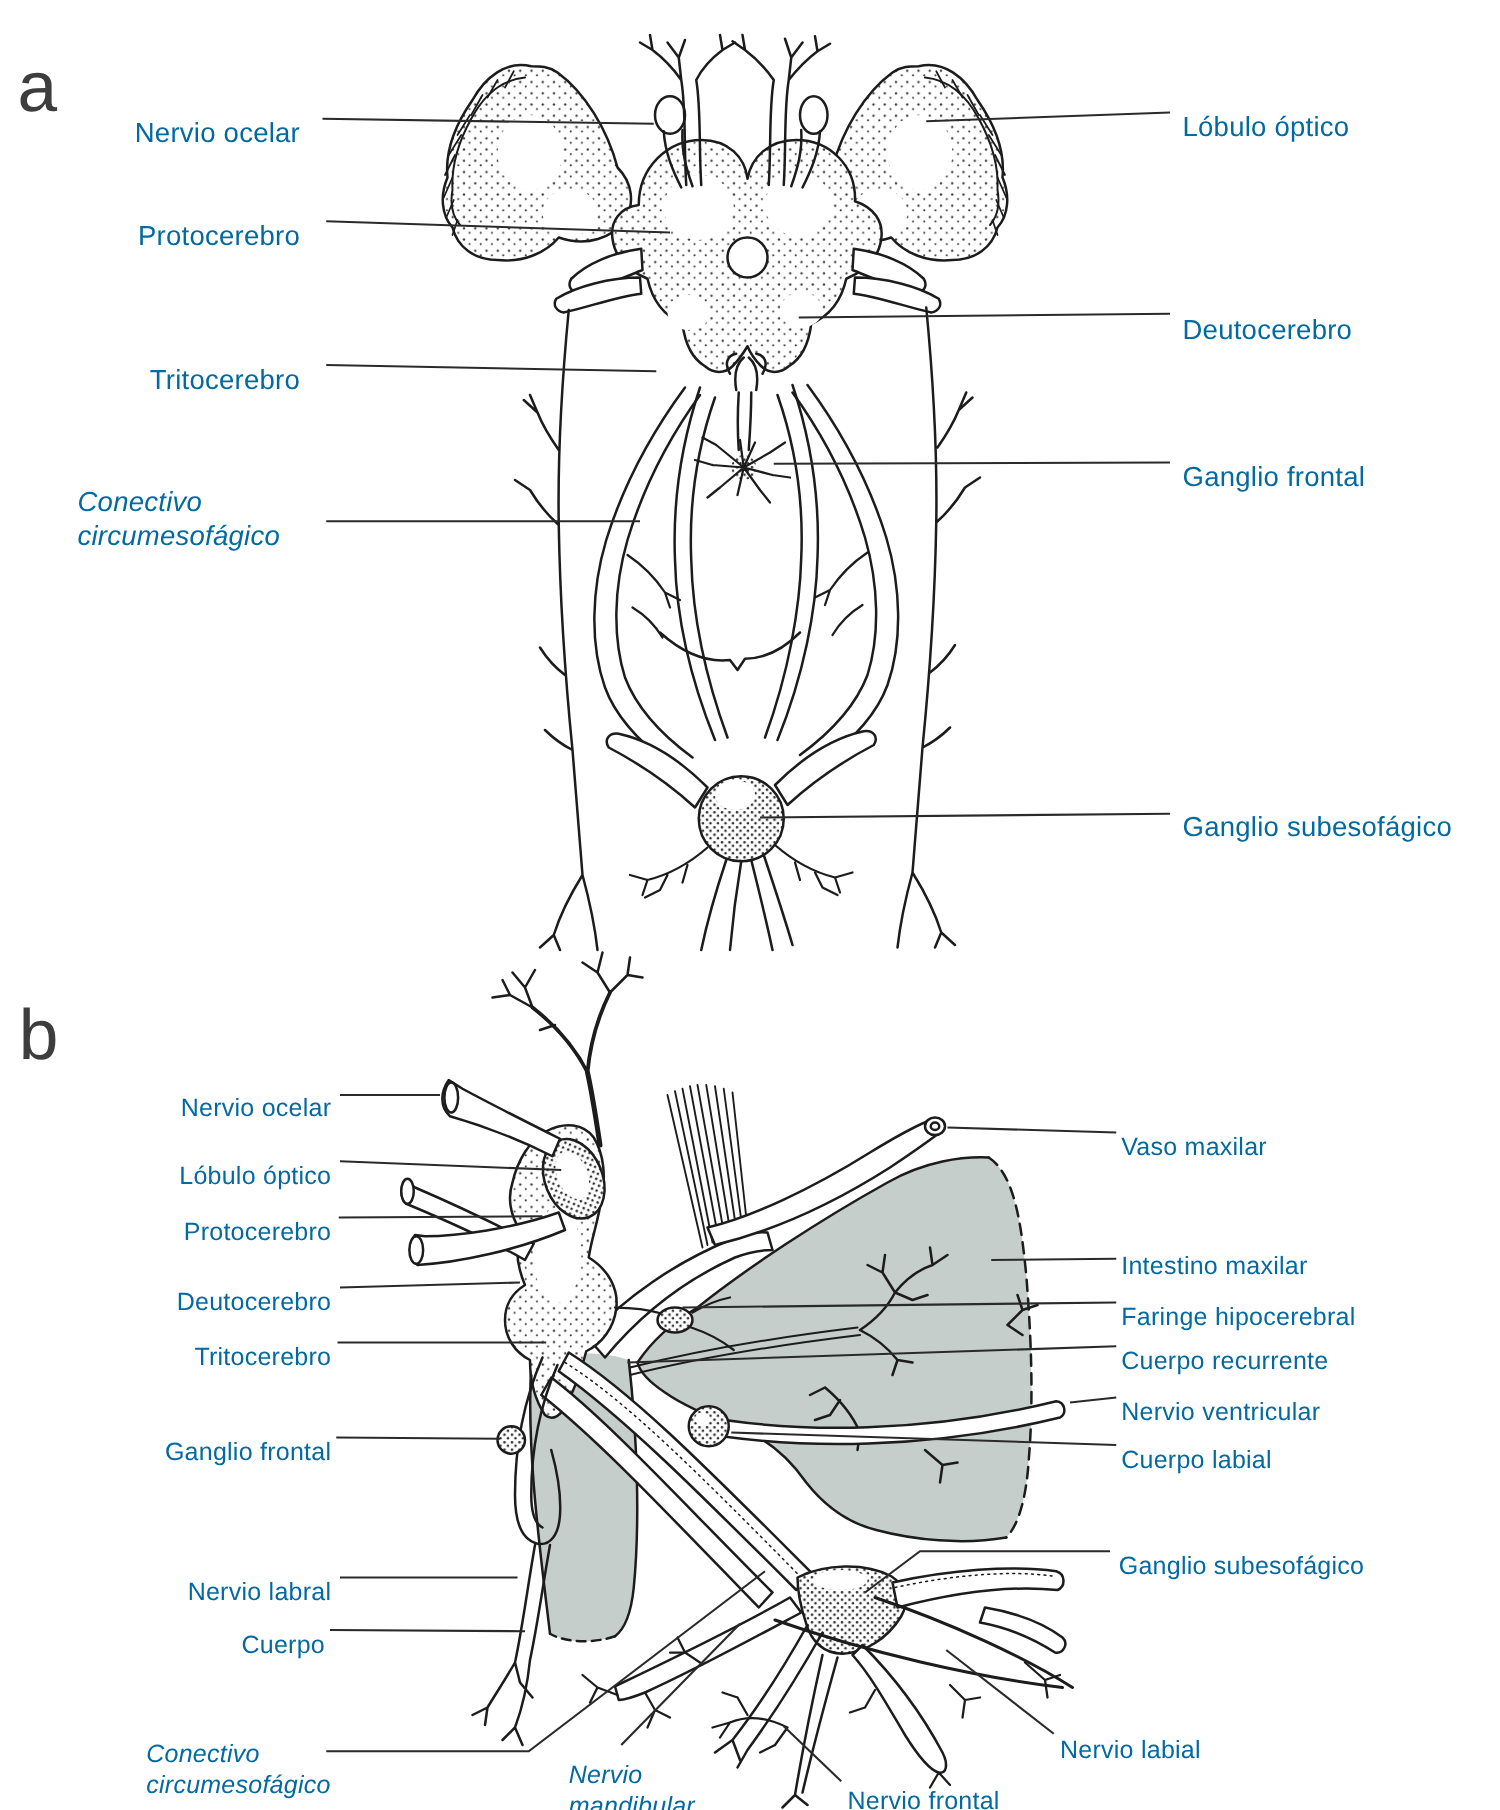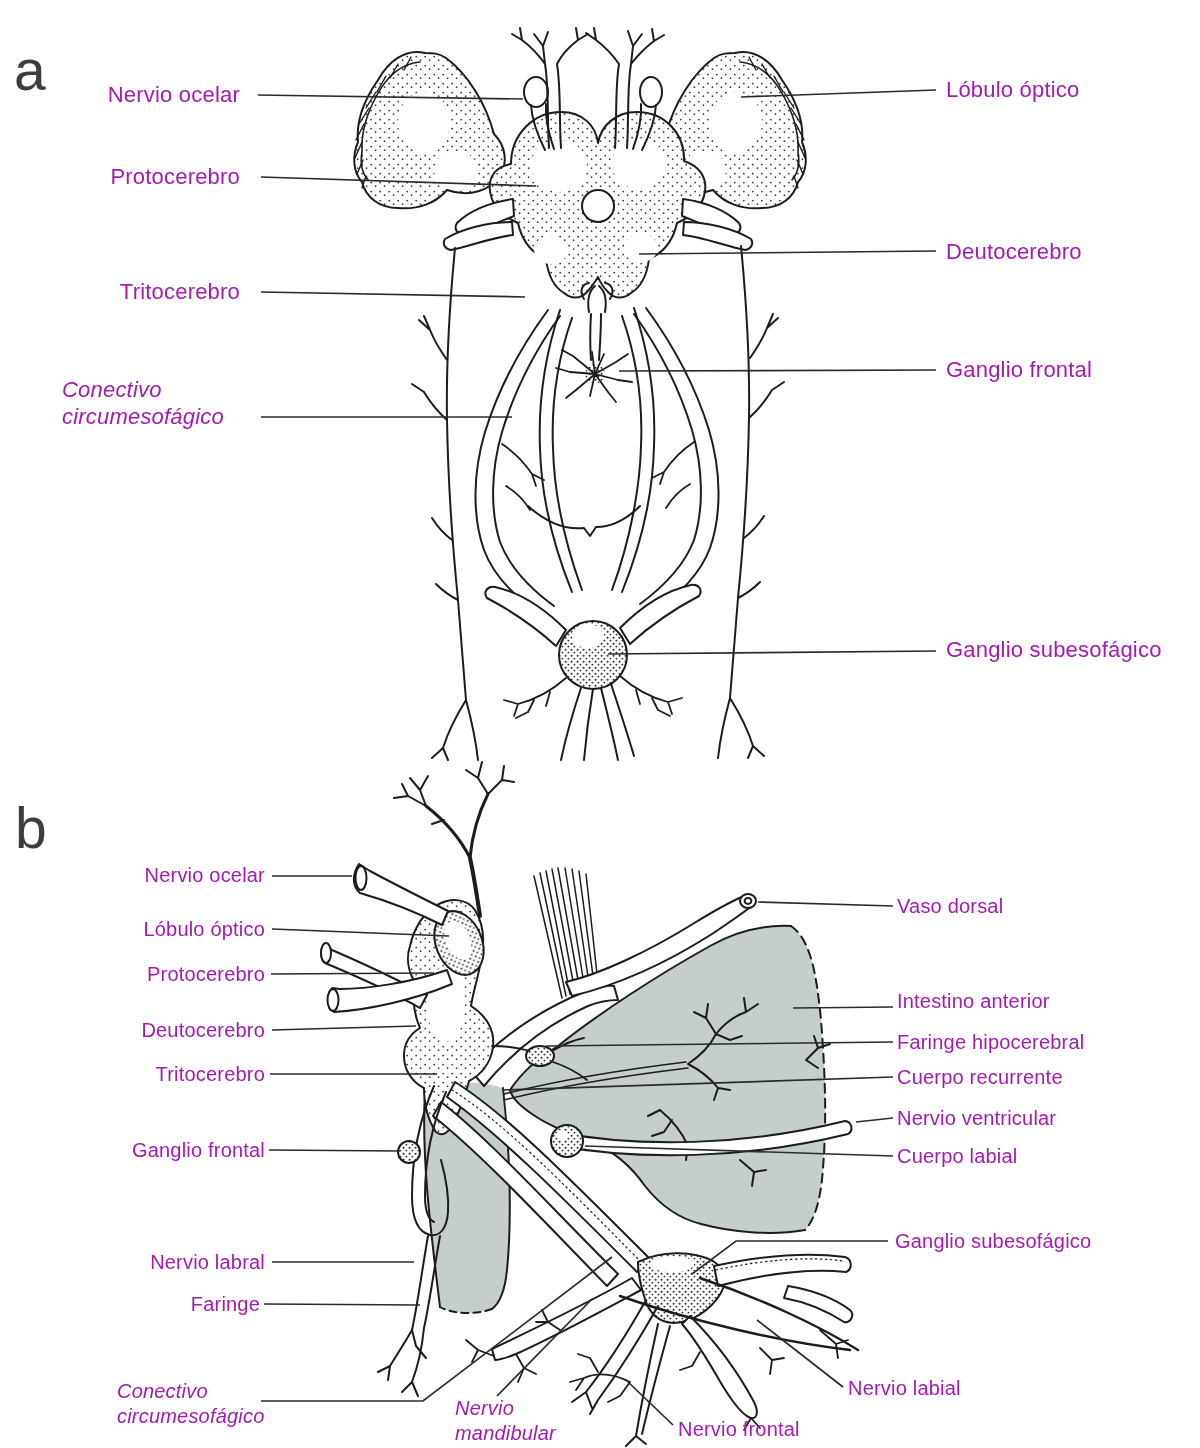--- a/index.html
+++ b/index.html
@@ -7,21 +7,21 @@
     position:relative;width:1200px;height:1448px;background:#fff;
     font-family:"Liberation Sans",sans-serif;color:#1e1e1e;overflow:hidden;
   }
   .art{position:absolute;left:0;top:0;}
   .panel-letter{
     position:absolute;font-size:57px;line-height:1;color:#3d3d3d;
     font-family:"Liberation Sans",sans-serif;
   }
   .lbl{
     position:absolute;font-size:22px;line-height:1.2;white-space:nowrap;
-    transform:translateY(-50%);color:#a21caf;letter-spacing:0.2px;
+    transform:translateY(-50%);color:#0369a1;letter-spacing:0.2px;margin-top:12px;
   }
   .lbl.right-anchor{text-align:right;}
   .lbl.wrap{white-space:normal;line-height:1.24;font-style:italic;}
   .lbl.pb{font-size:20px;}
 </style>
 </head>
 <body>
 
 <div class="page" style="background: rgb(255, 255, 255);">
 
@@ -260,25 +260,25 @@
   <div class="lbl" style="left:946px;top:370px">Ganglio frontal</div>
   <div class="lbl" style="left:946px;top:650px">Ganglio subesofágico</div>
 
   <div class="lbl pb right-anchor" style="right:935px;top:875px">Nervio ocelar</div>
   <div class="lbl pb right-anchor" style="right:935px;top:929px">Lóbulo óptico</div>
   <div class="lbl pb right-anchor" style="right:935px;top:974px">Protocerebro</div>
   <div class="lbl pb right-anchor" style="right:935px;top:1030px">Deutocerebro</div>
   <div class="lbl pb right-anchor" style="right:935px;top:1074px">Tritocerebro</div>
   <div class="lbl pb right-anchor" style="right:935px;top:1150px">Ganglio frontal</div>
   <div class="lbl pb right-anchor" style="right:935px;top:1262px">Nervio labral</div>
-  <div class="lbl pb right-anchor" style="right:940px;top:1304px">Faringe</div>
+  <div class="lbl pb right-anchor" style="right:940px;top:1304px">Cuerpo</div>
   <div class="lbl pb wrap" style="left:117px;top:1404px;width:168px">Conectivo circumesofágico</div>
 
-  <div class="lbl pb" style="left:897px;top:906px">Vaso dorsal</div>
-  <div class="lbl pb" style="left:897px;top:1001px">Intestino anterior</div>
+  <div class="lbl pb" style="left:897px;top:906px">Vaso maxilar</div>
+  <div class="lbl pb" style="left:897px;top:1001px">Intestino maxilar</div>
   <div class="lbl pb" style="left:897px;top:1042px">Faringe hipocerebral</div>
   <div class="lbl pb" style="left:897px;top:1077px">Cuerpo recurrente</div>
   <div class="lbl pb" style="left:897px;top:1118px">Nervio ventricular</div>
   <div class="lbl pb" style="left:897px;top:1156px">Cuerpo labial</div>
   <div class="lbl pb" style="left:895px;top:1241px">Ganglio subesofágico</div>
 
   <div class="lbl pb wrap" style="left:455px;top:1421px;width:125px">Nervio mandibular</div>
   <div class="lbl pb" style="left:678px;top:1429px">Nervio frontal</div>
   <div class="lbl pb" style="left:848px;top:1388px">Nervio labial</div>
 

